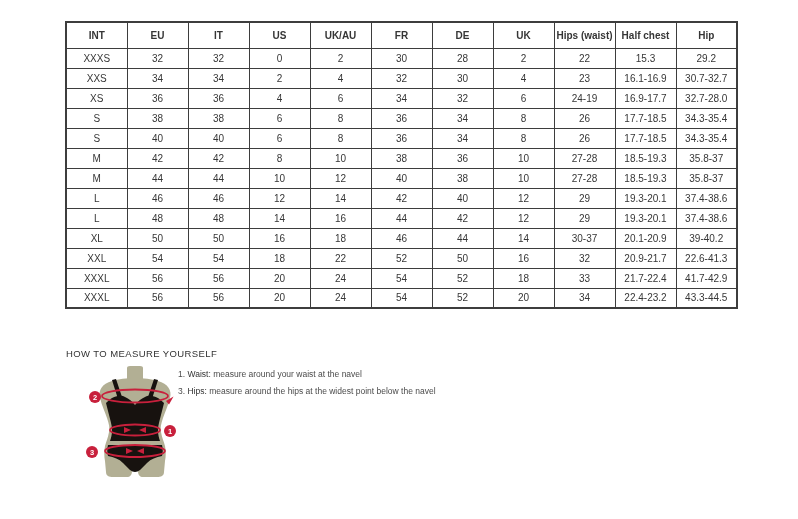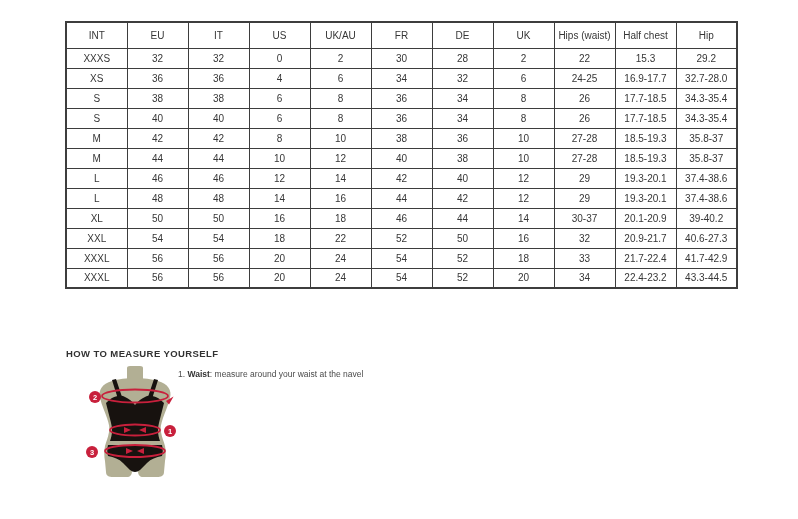--- a/index.html
+++ b/index.html
@@ -19,41 +19,41 @@
   table.size-chart td {
     border: 1px solid #3d3d3d;
     text-align: center;
     vertical-align: middle;
     font-size: 10px;
     color: #363636;
     padding: 0;
     white-space: nowrap;
     overflow: hidden;
   }
-  table.size-chart th { height: 26px; font-weight: normal; text-align: center; }
+  table.size-chart th { height: 26px; font-weight: bold; text-align: center; }
   table.size-chart td { height: 20px; }
 
   
   .measure-title {
     position: absolute;
     left: 66px; top: 348px;
     font-size: 9.5px;
-    font-weight: bold;
+    font-weight: normal;
     letter-spacing: 0.4px;
     color: #323232;
   }
   .measure-steps {
     position: absolute;
     left: 178px; top: 369px;
     font-size: 8.5px;
     line-height: 10px;
     color: #4b4b4b;
   }
   .measure-steps .step { margin-bottom: 6.5px; }
-  .measure-steps .step-label { font-weight: bold; color: #333333; margin-top: 32px; }
+  .measure-steps .step-label { font-weight: normal; color: #333333; margin-top: 32px; }
 
   .measure-figure {
     position: absolute;
     left: 80px; top: 366px;
     width: 110px; height: 120px;
   }
   .badge-num {
     font-family: "Liberation Sans", sans-serif;
     font-size: 7.5px;
     font-weight: bold;
@@ -87,29 +87,42 @@
         <td>0</td>
         <td>2</td>
         <td>30</td>
         <td>28</td>
         <td>2</td>
         <td>22</td>
         <td>15.3</td>
         <td>29.2</td>
       </tr>
       <tr>
+        <td>XXS</td>
+        <td>34</td>
+        <td>34</td>
+        <td>2</td>
+        <td>4</td>
+        <td>32</td>
+        <td>30</td>
+        <td>4</td>
+        <td>23</td>
+        <td>16.1-16.9</td>
+        <td>30.7-32.7</td>
+      </tr>
+      <tr>
         <td>XS</td>
         <td>36</td>
         <td>36</td>
         <td>4</td>
         <td>6</td>
         <td>34</td>
         <td>32</td>
         <td>6</td>
-        <td>24-25</td>
+        <td>24-19</td>
         <td>16.9-17.7</td>
         <td>32.7-28.0</td>
       </tr>
       <tr>
         <td>S</td>
         <td>38</td>
         <td>38</td>
         <td>6</td>
         <td>8</td>
         <td>36</td>
@@ -201,21 +214,21 @@
         <td>XXL</td>
         <td>54</td>
         <td>54</td>
         <td>18</td>
         <td>22</td>
         <td>52</td>
         <td>50</td>
         <td>16</td>
         <td>32</td>
         <td>20.9-21.7</td>
-        <td>40.6-27.3</td>
+        <td>22.6-41.3</td>
       </tr>
       <tr>
         <td>XXXL</td>
         <td>56</td>
         <td>56</td>
         <td>20</td>
         <td>24</td>
         <td>54</td>
         <td>52</td>
         <td>18</td>
@@ -238,20 +251,24 @@
       </tr>
     </tbody>
 </table>
 
 <div class="measure-title">HOW TO MEASURE YOURSELF</div>
 
 <div class="measure-steps">
   <div class="step">
     <span>1.</span>
     <span class="step-label">Waist</span><span>: measure around your waist at the navel</span>
+  </div>
+  <div class="step">
+    <span>3.</span>
+    <span class="step-label">Hips:</span><span> measure around the hips at the widest point below the navel</span>
   </div>
 </div>
 
 <svg class="measure-figure" viewBox="0 0 110 120" xmlns="http://www.w3.org/2000/svg">
 
   <g fill="#b2af94">
     <path d="M47,2 Q47,0 50,0 L60,0 Q63,0 63,2 L63,14 L47,14 Z"></path>
     <path d="
       M55,12
       C63,12 72,13 78,15

